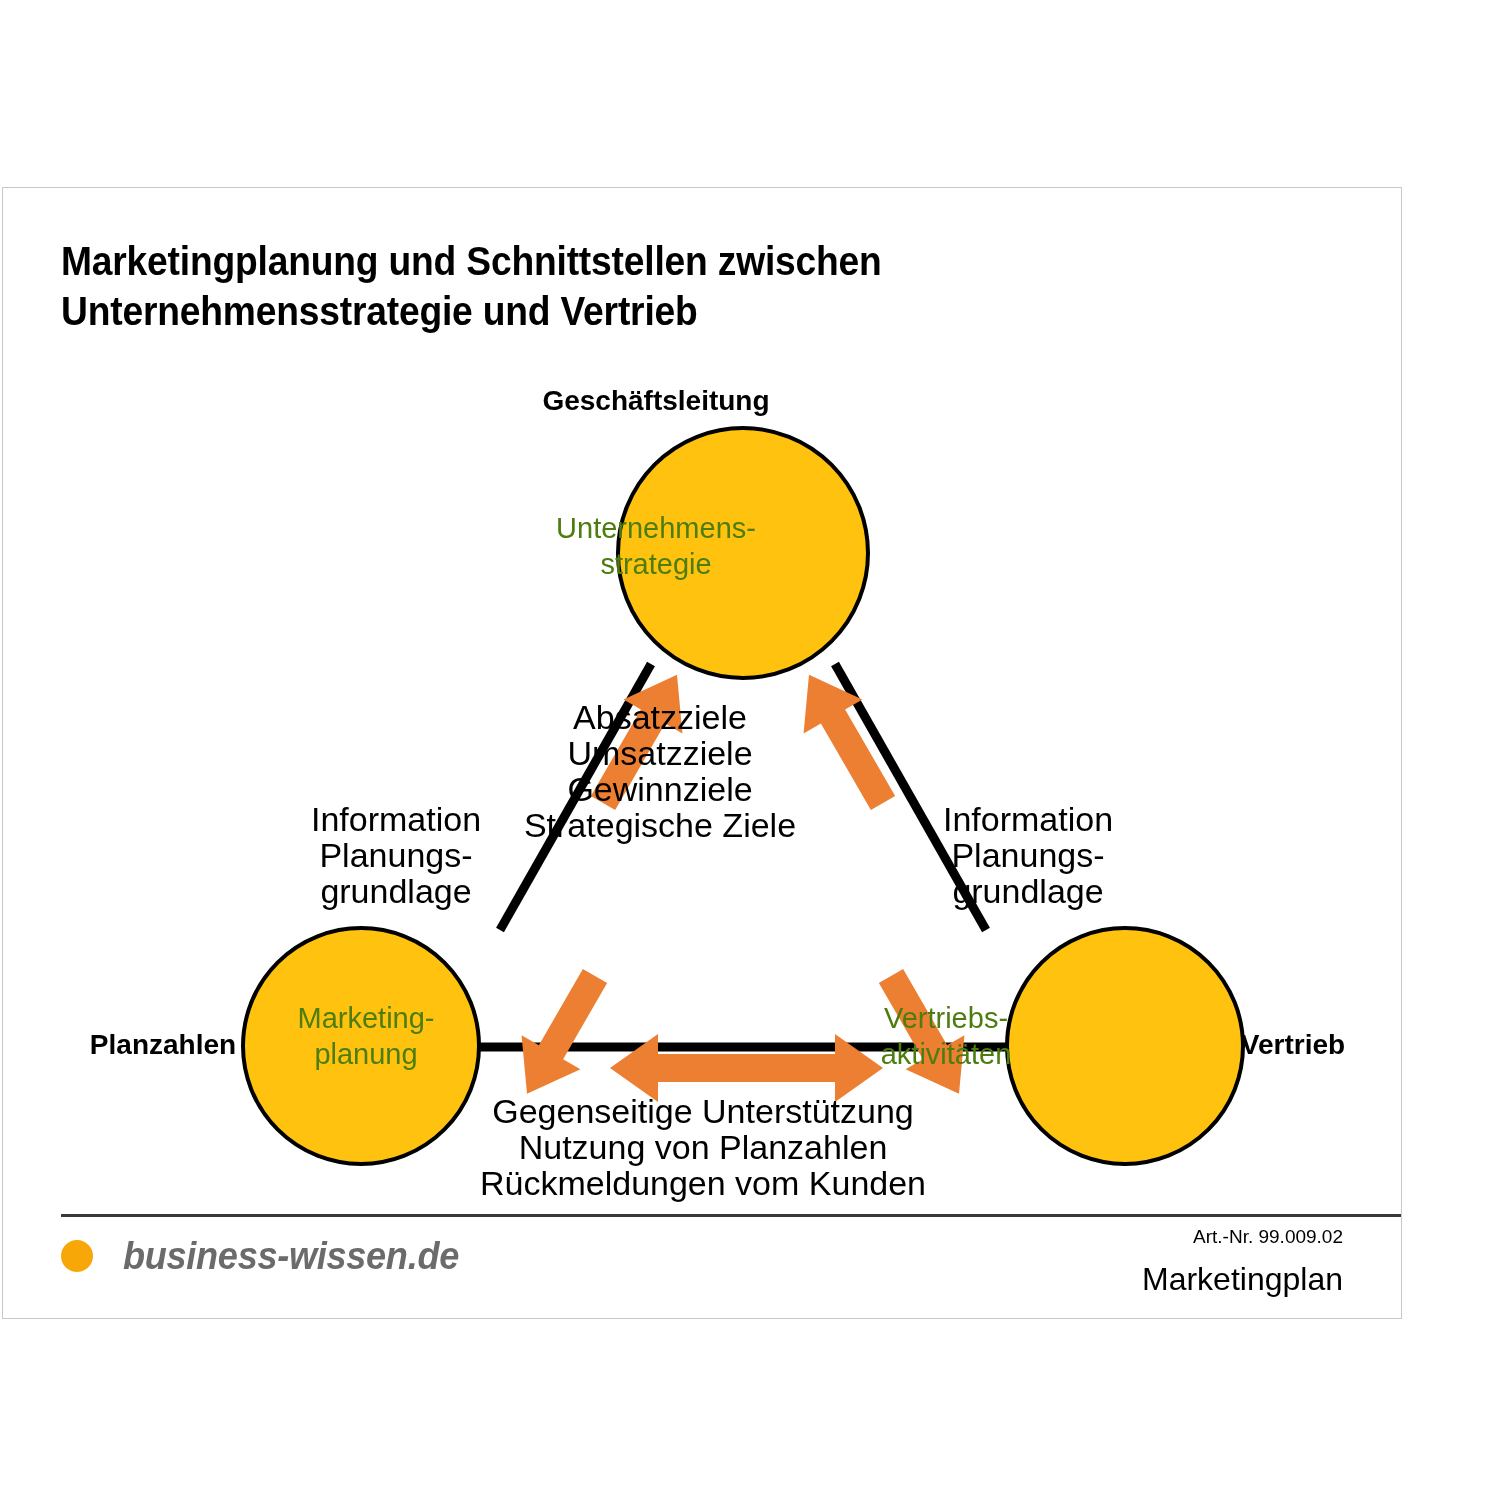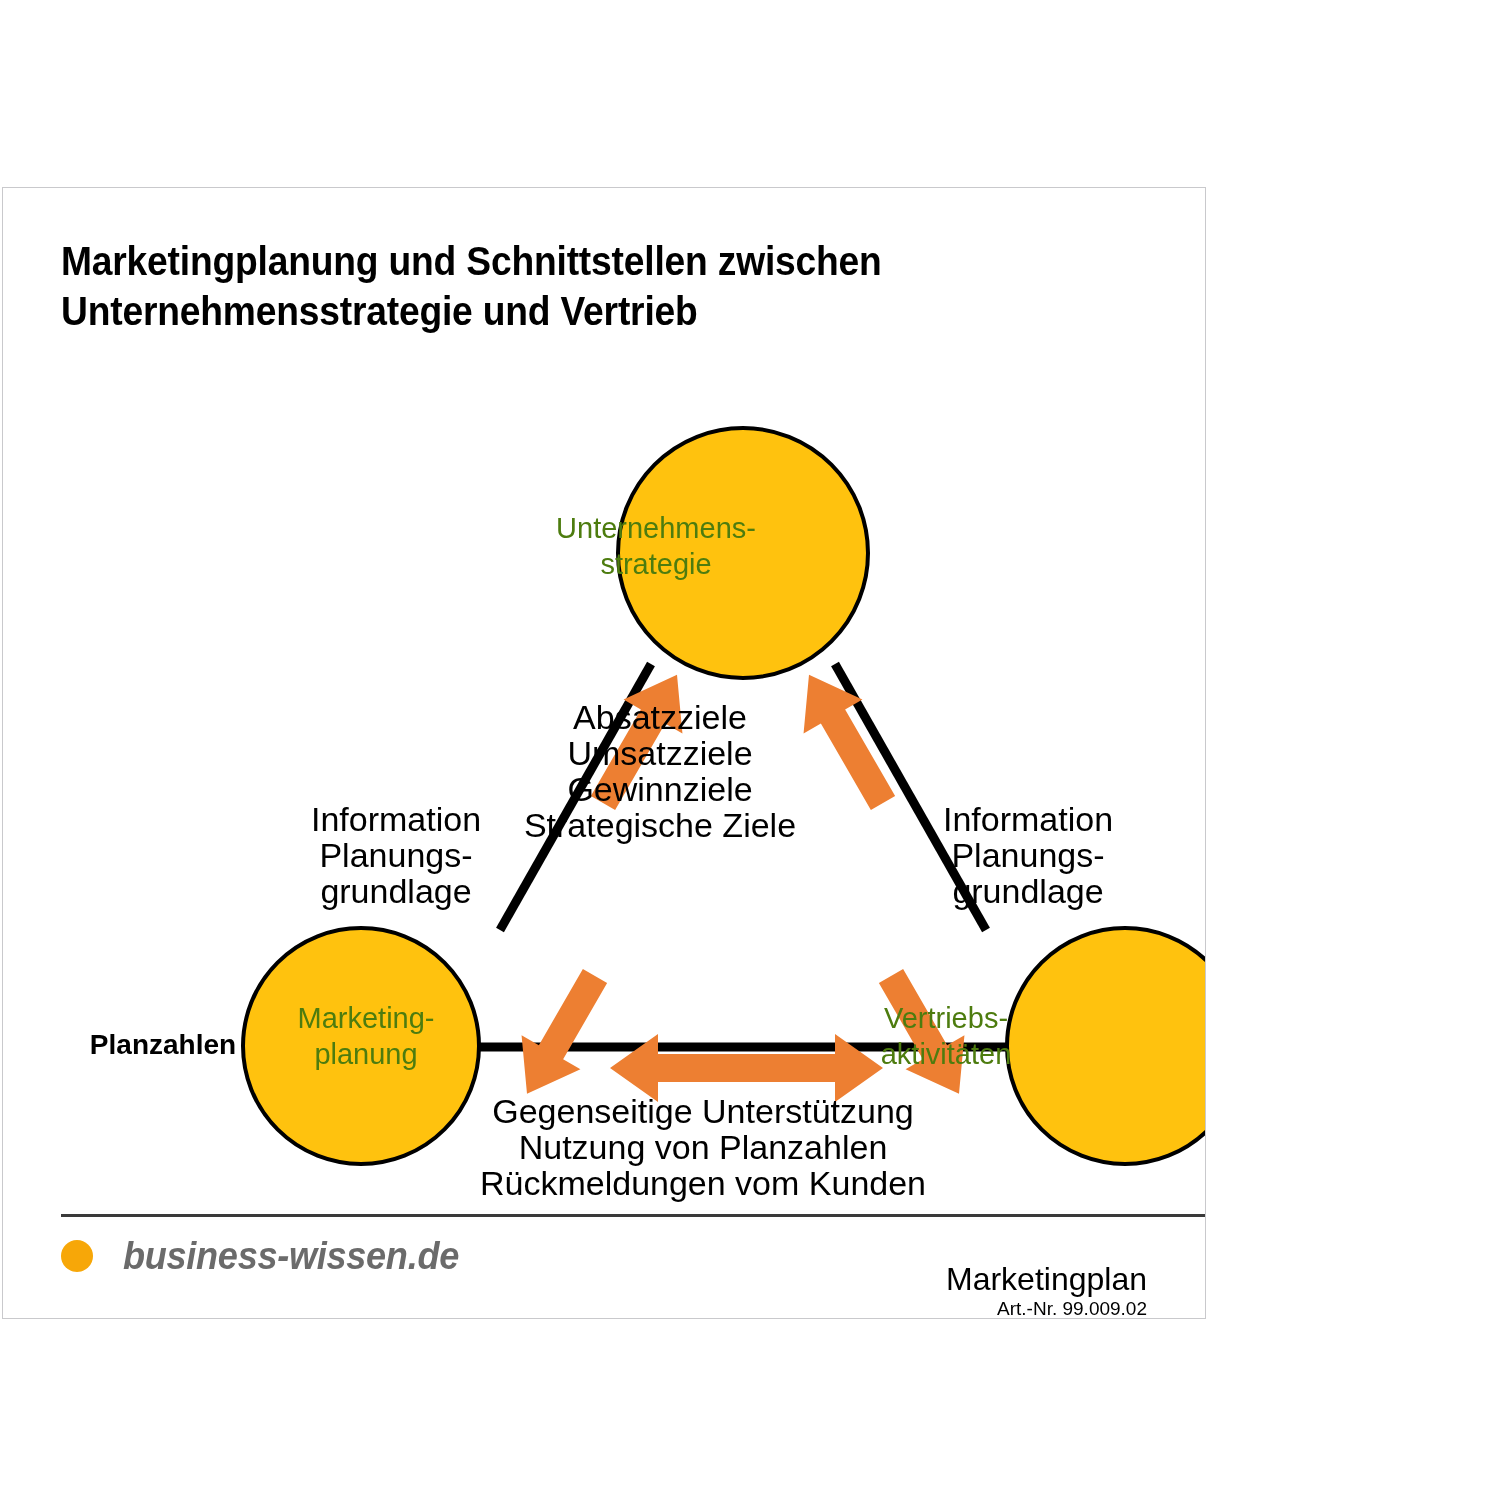--- a/index.html
+++ b/index.html
@@ -11,21 +11,21 @@
     width: 1500px;
     height: 1500px;
     font-family: "Liberation Sans", sans-serif;
     -webkit-font-smoothing: antialiased;
   }
 
   #slide {
     position: absolute;
     left: 2px;
     top: 187px;
-    width: 1204px;
+    width: 1400px;
     height: 1132px;
     background: #ffffff;
     border: 1px solid #c9c9cc;
     box-sizing: border-box;
     overflow: hidden;
   }
 
   
   .title {
     position: absolute;
@@ -141,21 +141,21 @@
     top: 1044px;
     text-align: right;
     font-size: 32px;
     line-height: 38px;
     color: #000000;
     margin-top: 28px;
   }
   .doc-artnr {
     position: absolute;
     right: 58px;
-    top: 1109px;
+    top: 1037px;
     text-align: right;
     font-size: 19px;
     line-height: 24px;
     color: #000000;
   }
 </style>
 </head>
 <body>
 
 <div id="slide">
@@ -212,20 +212,21 @@
       </g>
     </svg>
 
     <div class="node-label n-top">Unternehmens-
 strategie</div>
     <div class="node-label n-right">Vertriebs-
 aktivitäten</div>
     <div class="node-label n-left">Marketing-
 planung</div>
 
+    <div class="role r-top">Geschäftsleitung</div>
     <div class="role r-left">Planzahlen</div>
     <div class="role r-right">Vertrieb</div>
 
     <div class="flowtext t-center">Absatzziele
 Umsatzziele
 Gewinnziele
 Strategische Ziele</div>
     <div class="flowtext t-left">Information
 Planungs-
 grundlage</div>

